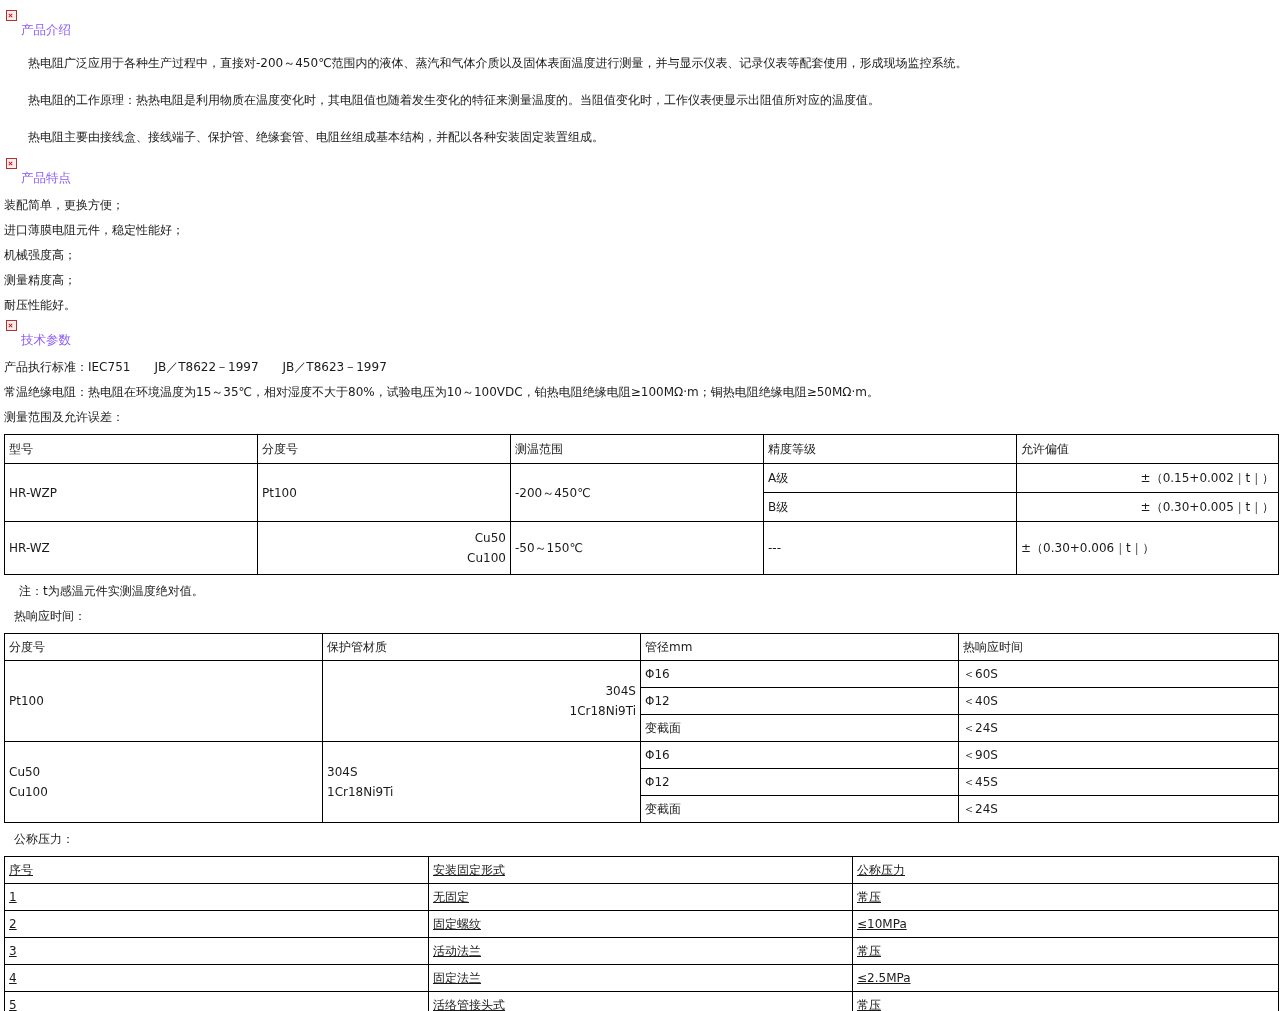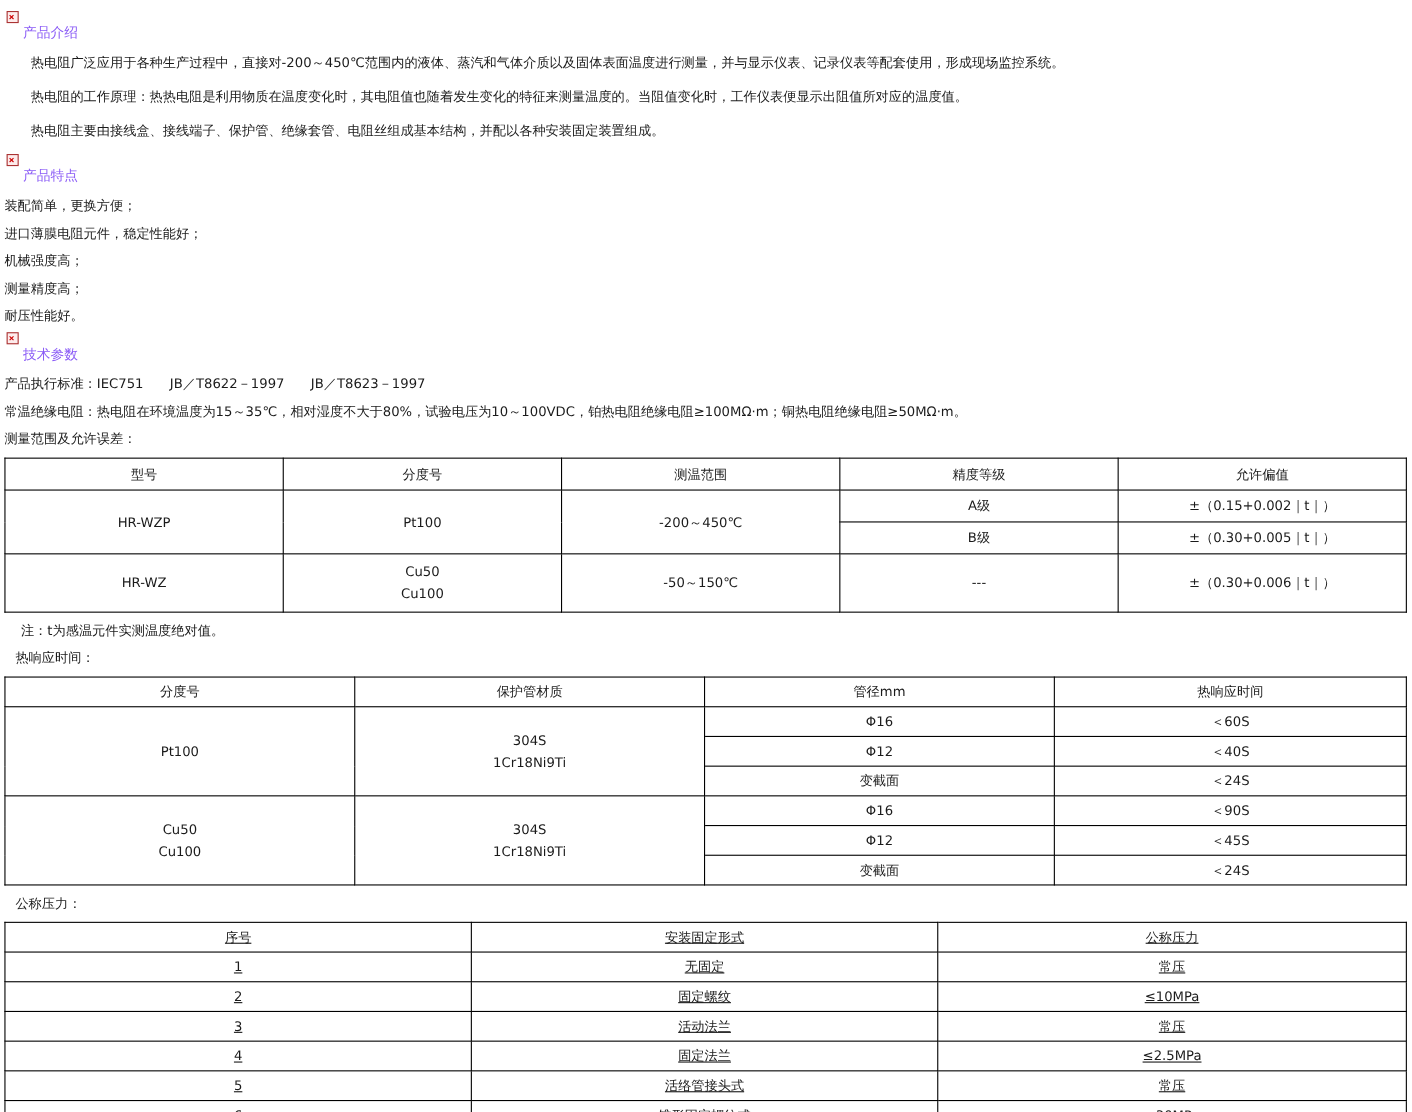--- a/index.html
+++ b/index.html
@@ -55,42 +55,43 @@
     margin-left: 2px;
   }
   p.para {
     margin: 0 0 6px 0;
     padding: 0 0 0 4px;
     line-height: 25px;
     font-size: 12px;
   }
   p.indent {
     text-indent: 24px;
+    margin-top: 12px;
   }
   .block-text {
     padding-left: 4px;
     line-height: 25px;
   }
 
   table.grid {
     border-collapse: collapse;
     width: 1274px;
     margin: 4px 0 4px 4px;
     table-layout: fixed;
   }
   table.grid td {
     border: 1px solid #000;
     font-size: 12px;
-    text-align: center;
+    text-align: left;
     padding: 3px 4px;
     vertical-align: middle;
     line-height: 20px;
   }
   table.grid td.left {
-    text-align: center;
+    text-align: right;
   }
   .t1 td { height: 22px; }
   .t1 .tall { height: 46px; }
   .t2 td { height: 20px; }
   .t3 td { height: 18px; text-decoration: underline; }
 
   .note {
     padding-left: 19px;
     line-height: 25px;
     font-size: 12px;

